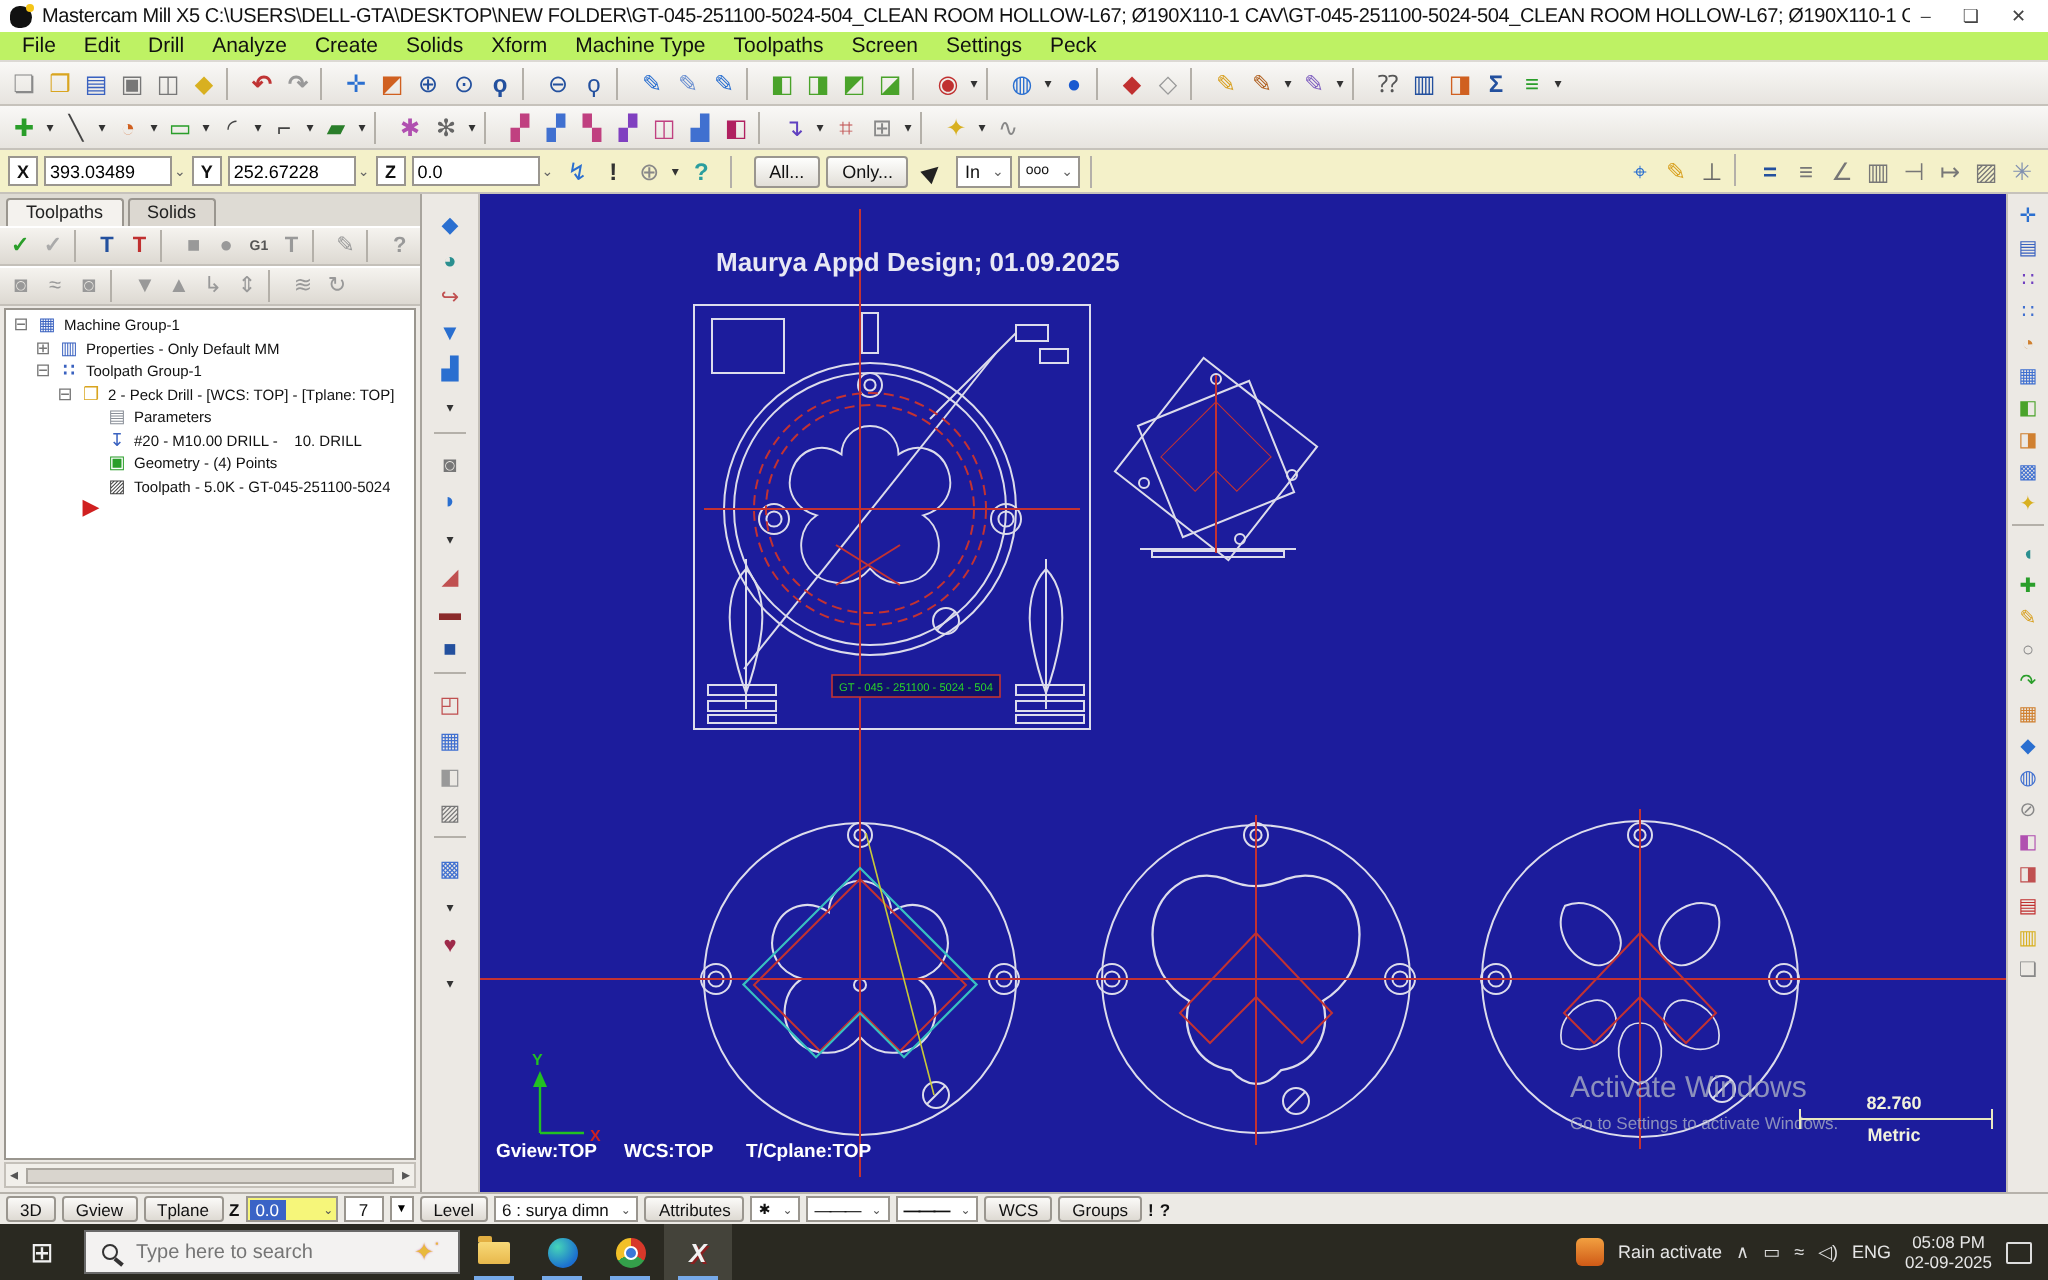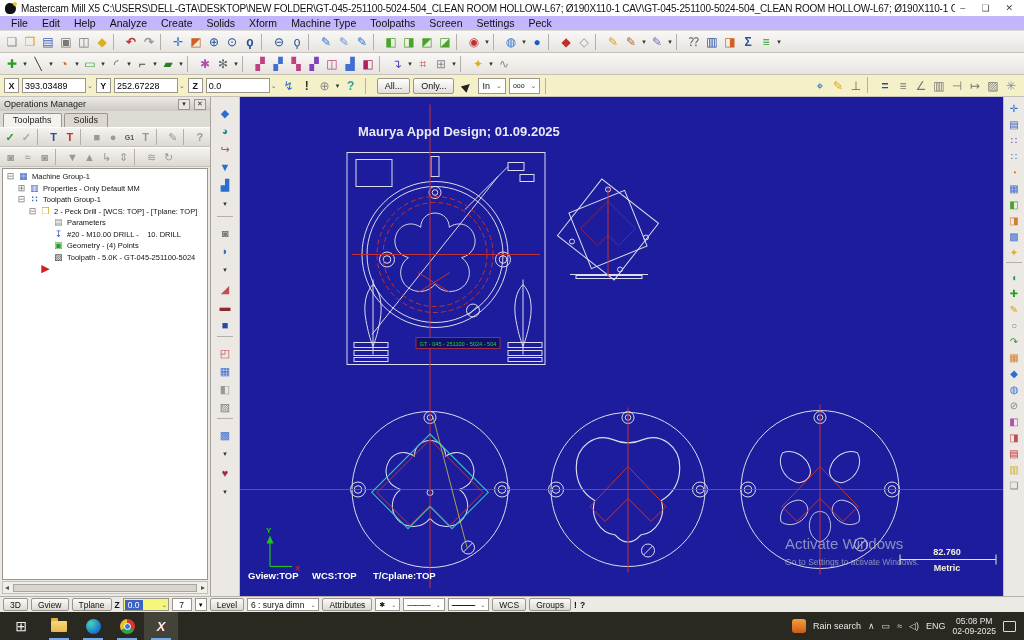--- a/index.html
+++ b/index.html
@@ -9,21 +9,21 @@
 
   
   .titlebar{height:16px;background:#ffffff;display:flex;align-items:center;gap:5px;
             padding:0 5px;font-size:10px;color:#111;flex:0 0 16px;white-space:nowrap;overflow:hidden;}
   .appicon{width:11px;height:11px;flex:0 0 11px;background:#111;border-radius:45% 55% 50% 40%;position:relative;}
   .appicon::after{content:'';position:absolute;right:-1px;top:-1px;width:4px;height:4px;background:#f5c518;border-radius:50%;}
   .ttext{overflow:hidden;text-overflow:clip;white-space:nowrap;letter-spacing:-.2px;}
   .winbtns{margin-left:auto;display:flex;gap:16px;color:#444;font-size:9px;padding-right:6px;}
   .winbtns span{cursor:default;}
 
-  .menubar{height:15px;flex:0 0 15px;background:#c4b5fd;border-bottom:1px solid #dcd9d4;
+  .menubar{height:15px;flex:0 0 15px;background:#bef264;border-bottom:1px solid #dcd9d4;
            display:flex;align-items:center;gap:0;padding-left:4px;font-size:10.5px;color:#111;}
   .mitem{padding:0 7px;}
 
   
   .tbrow{flex:0 0 22px;height:22px;background:linear-gradient(#f9f8f6,#e7e4df);
          border-bottom:1px solid #c6c2bb;display:flex;align-items:center;padding:0 3px;}
   .tbico{width:18px;height:18px;display:inline-flex;align-items:center;justify-content:center;
          font-size:12px;line-height:1;color:#555;}
   .tbsep{width:7px;height:16px;border-left:1px solid #b4b0a9;margin:0 2px;}
   .tbcaret{width:8px;height:18px;display:inline-flex;align-items:center;justify-content:center;font-size:7px;color:#333;}
@@ -135,21 +135,21 @@
       <span>–</span>
       <span>❏</span>
       <span>✕</span>
     </span>
   </div>
 
   <div class="menubar">
 
   <span class="mitem">File</span>
       <span class="mitem">Edit</span>
-      <span class="mitem">Help</span>
+      <span class="mitem">Drill</span>
       <span class="mitem">Analyze</span>
       <span class="mitem">Create</span>
       <span class="mitem">Solids</span>
       <span class="mitem">Xform</span>
       <span class="mitem">Machine Type</span>
       <span class="mitem">Toolpaths</span>
       <span class="mitem">Screen</span>
       <span class="mitem">Settings</span>
       <span class="mitem">Peck</span>
     </div>
@@ -292,26 +292,20 @@
         <span class="tbico" style="color:#777">↦</span>
         <span class="tbico" style="color:#777">▨</span>
         <span class="tbico" style="color:#8090b0">✳</span>
       </span>
   </div>
 
 
   <div class="main">
 
     <div class="opsmgr">
-      <div class="opstitle">
-        <span>Operations Manager</span>
-        <span class="sp"></span>
-        <span class="minibtn">▾</span>
-        <span class="minibtn">✕</span>
-      </div>
       <div class="opstabs">
 
       <span class="optab active">Toolpaths</span>
           <span class="optab">Solids</span>
         </div>
       <div class="opstb">
 
       <span class="tbico" style="color:#2a9e2a;font-weight:bold">✓</span>
           <span class="tbico" style="color:#aaa;font-weight:bold">✓</span>
           <span class="tbsep"></span>
@@ -641,39 +635,44 @@
       <span class="scar">⌄</span>
     </span>
     <span class="sbtn">WCS</span>
     <span class="sbtn">Groups</span>
     <span style="font-weight:bold">!</span>
     <span style="font-weight:bold">?</span>
   </div>
 
   <div class="taskbar">
     <span class="tstart">⊞</span>
+    <span class="tsearch">
+      <span class="mag"></span>
+      <input placeholder="Type here to search" style="">
+      <span class="cop">✦˙</span>
+    </span>
     <span class="tapp">
       <span class="folder"></span>
       <span class="openbar"></span>
     </span>
     <span class="tapp">
       <span class="edge"></span>
       <span class="openbar"></span>
     </span>
     <span class="tapp">
       <span class="chrome"></span>
       <span class="openbar"></span>
     </span>
     <span class="tapp active">
       <span class="mcx">X</span>
       <span class="openbar"></span>
     </span>
     <span class="tright">
       <span class="wx"></span>
-      <span>Rain search</span>
+      <span>Rain activate</span>
       <span class="tray">∧</span>
       <span class="tray">▭</span>
       <span class="tray">≈</span>
       <span class="tray">◁)</span>
       <span>ENG</span>
       <span class="tclock">
         <div>05:08 PM</div>
         <div>02-09-2025</div>
       </span>
       <span class="noticon"></span>

